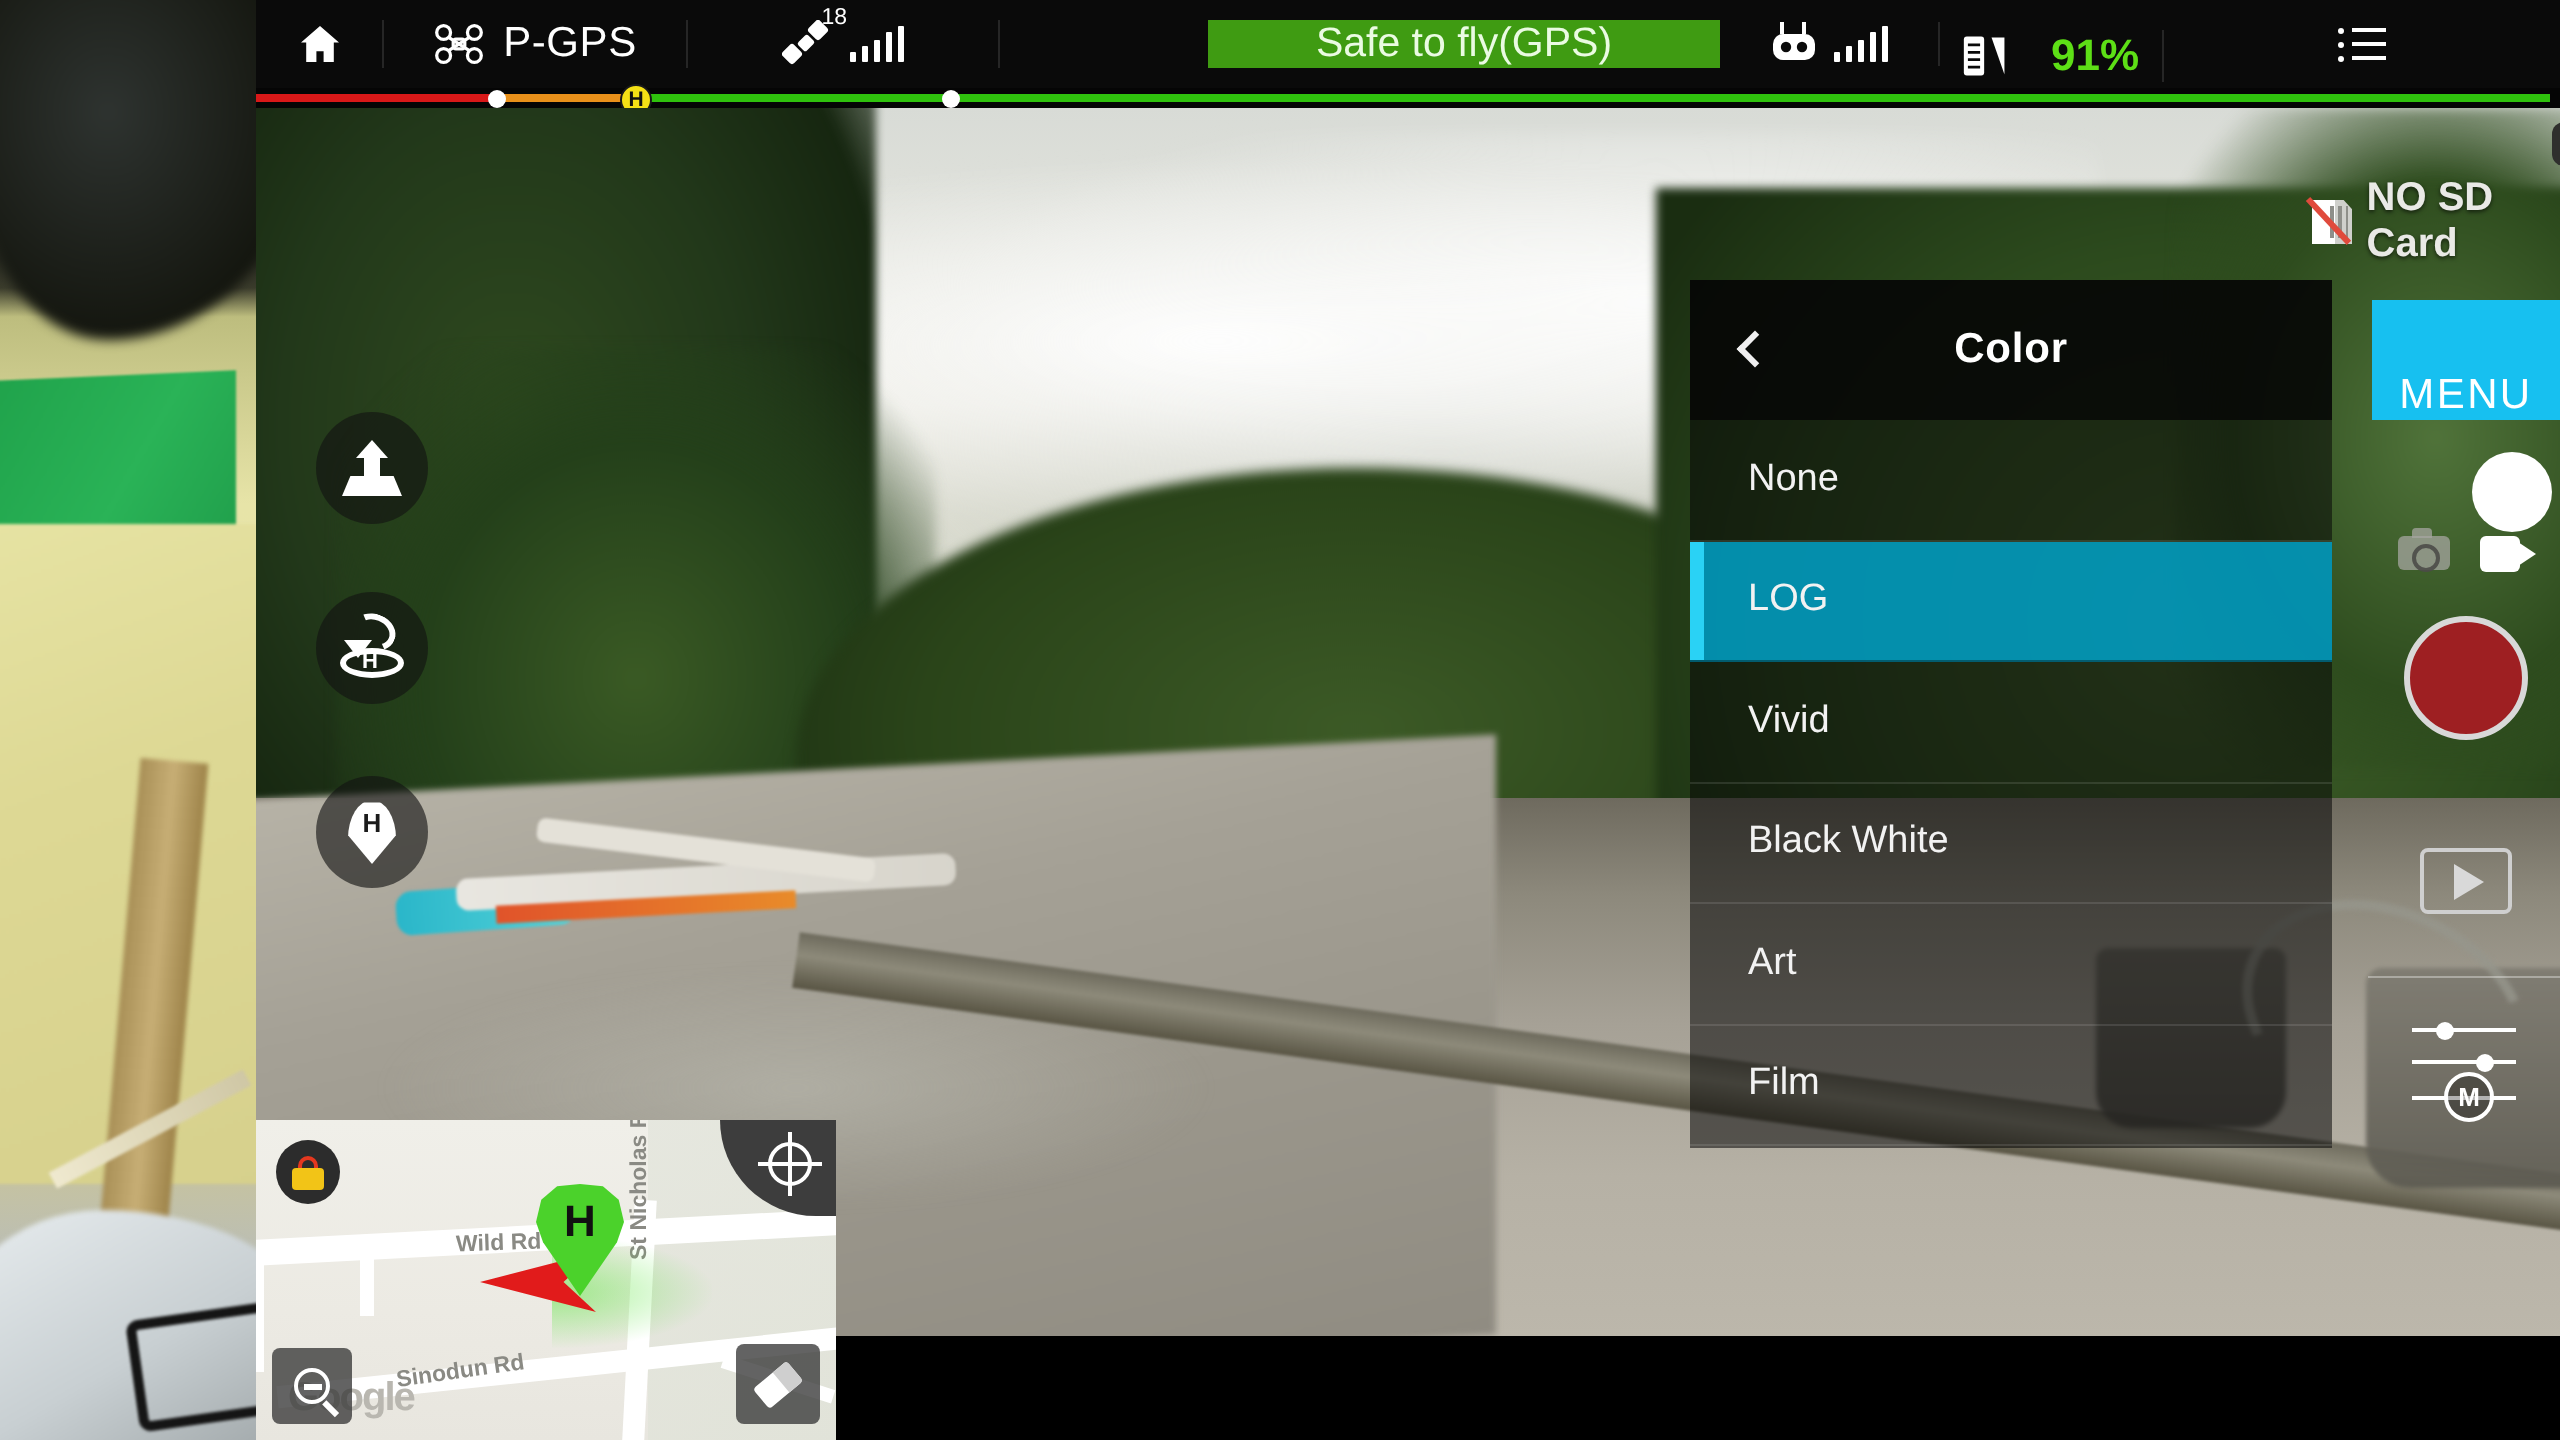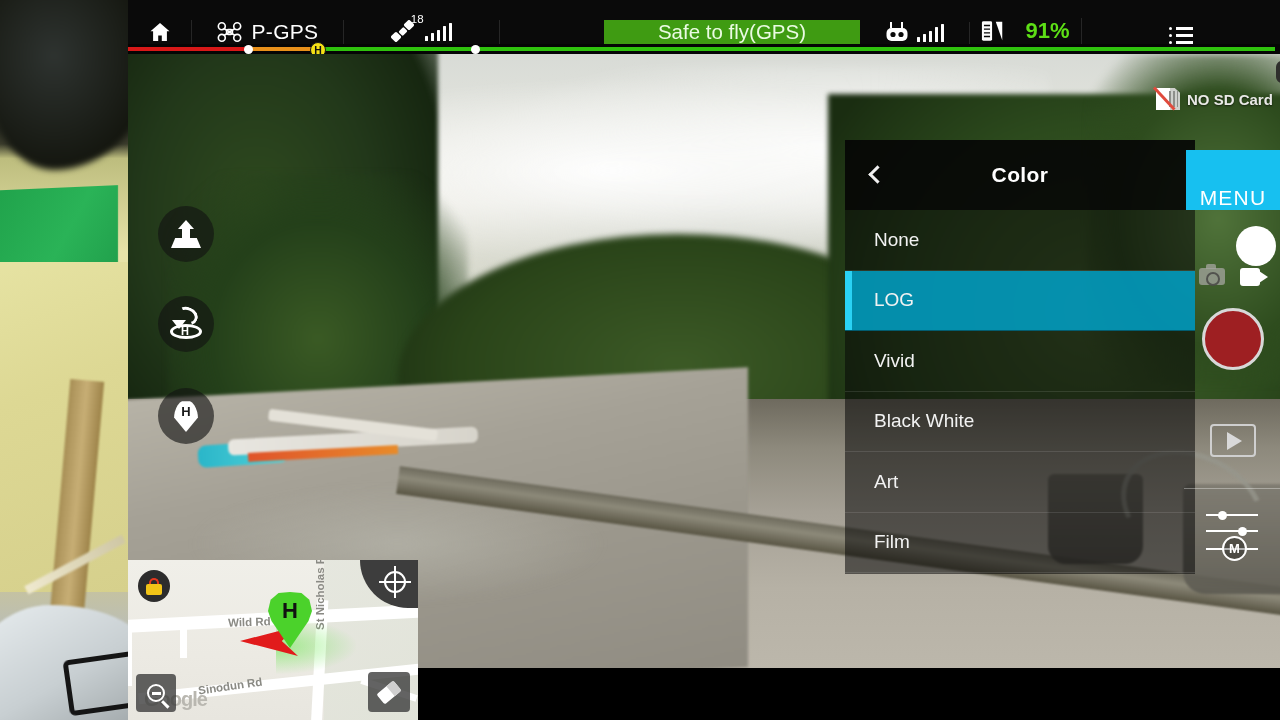--- a/index.html
+++ b/index.html
@@ -31,21 +31,21 @@
     border-radius:45% 55% 20% 30%/60% 40% 30% 40%; filter:blur(1.2px); }
   .bg-blackframe { position:absolute; left:66px; top:655px; width:80px; height:56px;
     border:5px solid #151515; border-radius:6px; transform:rotate(-8deg); filter:blur(0.7px); }
 
   
   .screen { position:absolute; left:128px; top:0; width:1152px; height:720px;
             background:#000; overflow:hidden; }
 
   
   .topbar { position:absolute; left:0; top:0; width:1152px; height:44px;
-            background:#0a0a0a; display:flex; align-items:flex-end; }
+            background:#0a0a0a; display:flex; align-items:center; }
   .tb-cell { display:flex; align-items:center; justify-content:center; gap:8px;
              border-right:1px solid #262626; color:#fff; position:relative; }
   .tb-home   { width:64px; }
   .tb-mode   { width:152px; gap:10px; font-size:21px; letter-spacing:.3px; }
   .tb-gps    { width:156px; }
   .tb-blank  { width:104px; }
   .tb-safe   { width:256px; background:#3f9b12; color:#eafbe2; font-size:20.5px;
                border-right:none; }
   .tb-rc     { width:110px; }
   .tb-hd     { width:112px; }
@@ -144,21 +144,21 @@
   
   .nosd { position:absolute; left:1028px; top:88px; display:flex; align-items:center; gap:7px; }
   .nosd-icon { position:relative; width:24px; height:22px; }
   .nosd-icon .card { position:absolute; inset:0;
        background:linear-gradient(90deg,#fff 0 58%, #cfd0cc 58% 100%);
        clip-path:polygon(0 0, 78% 0, 100% 22%, 100% 100%, 0 100%); }
   .nosd-icon .bars { position:absolute; right:2px; top:3px; width:9px; height:16px;
        background:repeating-linear-gradient(90deg,#8e8f8a 0 2px, transparent 2px 4px); }
   .nosd-icon .slash { position:absolute; left:-2px; top:-2px; width:30px; height:3px;
        background:#e04a3c; transform:rotate(47deg); transform-origin:left center; }
-  .nosd-txt { color:#e9e9e6; font-size:15px; font-weight:bold;
+  .nosd-txt { color:#e9e9e6; font-size:20px; font-weight:bold;
               text-shadow:0 1px 2px rgba(0,0,0,.6); }
 
   
   .cap-pill { position:absolute; left:1148px; top:61px; width:58px; height:22px;
       background:#2f2f2d; border-radius:6px; display:flex; align-items:center;
       justify-content:center; color:#cfcfc9; font-size:12px; letter-spacing:.5px; }
 
   
   .lbtn { position:absolute; left:30px; width:56px; height:56px; border-radius:50%;
      background:rgba(18,18,18,.62); display:flex; align-items:center; justify-content:center; }
@@ -183,21 +183,21 @@
       border-left:7px solid transparent; border-right:7px solid transparent; border-top:9px solid #fff; }
 
   .ico-pin { position:relative; width:24px; height:32px; }
   .ico-pin .p { position:absolute; inset:0; background:#fff;
       border-radius:50% 50% 50% 50%/60% 60% 40% 40%;
       clip-path:polygon(50% 100%, 0 55%, 0 20%, 12% 4%, 88% 4%, 100% 20%, 100% 55%); }
   .ico-pin .t { position:absolute; left:0; top:4px; width:24px; text-align:center;
       color:#1b1b1b; font-size:13px; font-weight:bold; }
 
   
-  .panel { position:absolute; left:717px; top:140px; width:350px; height:434px;
+  .panel { position:absolute; left:717px; top:140px; width:321px; height:434px;
            background:rgba(8,8,8,.55); }
   .panel-head { height:70px; position:relative; display:flex; align-items:center;
       justify-content:center; background:rgba(5,5,5,.78); }
   .panel-title { color:#fff; font-size:21px; font-weight:bold; letter-spacing:.4px; }
   .panel-back { position:absolute; left:10px; top:12px; width:44px; height:44px;
       display:flex; align-items:center; justify-content:center; }
   .chev { width:13px; height:13px; border-left:3px solid #f0f0f0; border-bottom:3px solid #f0f0f0;
       transform:rotate(45deg); }
   .opt { height:60.5px; display:flex; align-items:center; padding-left:29px;
          color:#f2f2f2; font-size:19px; position:relative;

